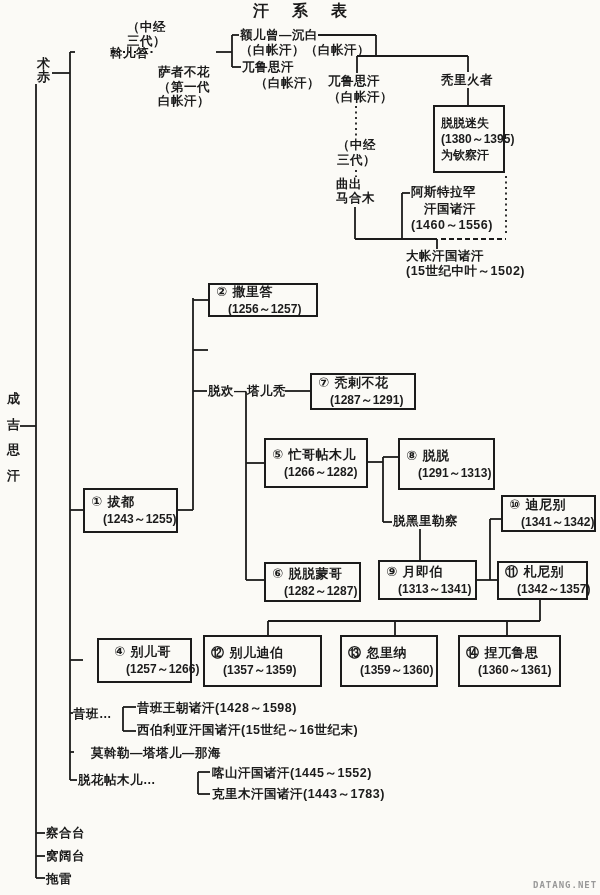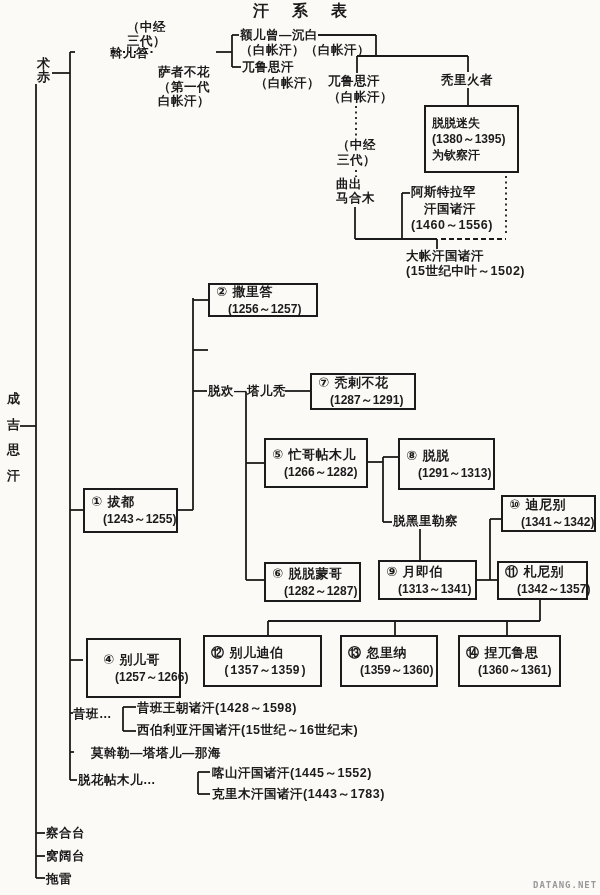--- a/index.html
+++ b/index.html
@@ -107,21 +107,21 @@
 （第一代
 白帐汗）</div>
   <div class="node" style="left:240px;top:28px;line-height:15px;">额儿曾—沉白
 （白帐汗）（白帐汗）</div>
   <div class="node" style="left:242px;top:60px;line-height:15.5px;">兀鲁思汗
 　（白帐汗）</div>
   <div class="node" style="left:328px;top:74px;line-height:15.5px;">兀鲁思汗
 （白帐汗）</div>
   <div class="node" style="left:441px;top:73px;">秃里火者</div>
 
-  <div class="kbox bigbox" style="left:424px;top:105px;width:95px;height:68px;">
+  <div class="kbox bigbox" style="left:433px;top:105px;width:72px;height:68px;">
     <div>脱脱迷失</div>
     <div>(1380～1395)</div>
     <div>为钦察汗</div>
   </div>
 
   <div class="node" style="left:337px;top:138px;line-height:15px;">（中经
 三代）</div>
   <div class="node" style="left:336px;top:177px;line-height:14px;">曲出
 马合木</div>
   <div class="node" style="left:411px;top:184px;line-height:16.5px;">阿斯特拉罕
@@ -134,21 +134,21 @@
   <div class="node" style="left:393px;top:514px;">脱黑里勒察</div>
 
   <div class="kbox" style="left:83px;top:488px;width:95px;height:45px;">
     <div class="kline"><span class="kno">①</span><span>拔都</span></div>
     <div class="kyears">(1243～1255)</div>
   </div>
   <div class="kbox" style="left:208px;top:283px;width:110px;height:34px;">
     <div class="kline"><span class="kno">②</span><span>撒里答</span></div>
     <div class="kyears">(1256～1257)</div>
   </div>
-  <div class="kbox" style="left:86px;top:638px;width:95px;height:60px;padding-left:15px;">
+  <div class="kbox" style="left:97px;top:638px;width:95px;height:45px;padding-left:15px;">
     <div class="kline"><span class="kno">④</span><span>别儿哥</span></div>
     <div class="kyears">(1257～1266)</div>
   </div>
   <div class="kbox" style="left:264px;top:438px;width:104px;height:50px;">
     <div class="kline"><span class="kno">⑤</span><span>忙哥帖木儿</span></div>
     <div class="kyears">(1266～1282)</div>
   </div>
   <div class="kbox" style="left:264px;top:562px;width:97px;height:40px;">
     <div class="kline"><span class="kno">⑥</span><span>脱脱蒙哥</span></div>
     <div class="kyears">(1282～1287)</div>
@@ -166,21 +166,21 @@
     <div class="kyears">(1313～1341)</div>
   </div>
   <div class="kbox" style="left:501px;top:495px;width:95px;height:37px;">
     <div class="kline"><span class="kno">⑩</span><span>迪尼别</span></div>
     <div class="kyears">(1341～1342)</div>
   </div>
   <div class="kbox" style="left:497px;top:561px;width:91px;height:39px;">
     <div class="kline"><span class="kno">⑪</span><span>札尼别</span></div>
     <div class="kyears">(1342～1357)</div>
   </div>
-  <div class="kbox" style="left:203px;top:635px;width:119px;height:52px;font-family:Liberation Mono, monospace;">
+  <div class="kbox" style="left:203px;top:635px;width:119px;height:52px;">
     <div class="kline"><span class="kno">⑫</span><span>别儿迪伯</span></div>
     <div class="kyears">(1357～1359)</div>
   </div>
   <div class="kbox" style="left:340px;top:635px;width:98px;height:52px;">
     <div class="kline"><span class="kno">⑬</span><span>忽里纳</span></div>
     <div class="kyears">(1359～1360)</div>
   </div>
   <div class="kbox" style="left:458px;top:635px;width:103px;height:52px;">
     <div class="kline"><span class="kno">⑭</span><span>捏兀鲁思</span></div>
     <div class="kyears">(1360～1361)</div>

